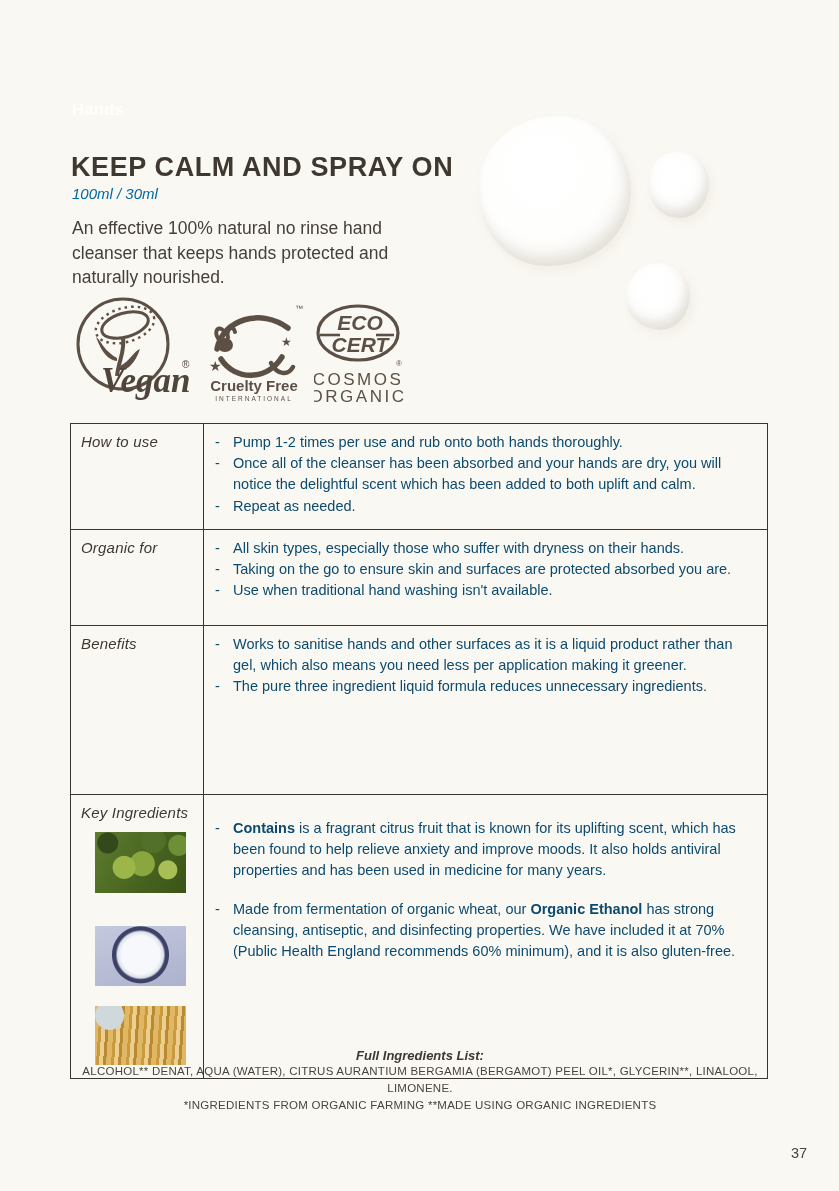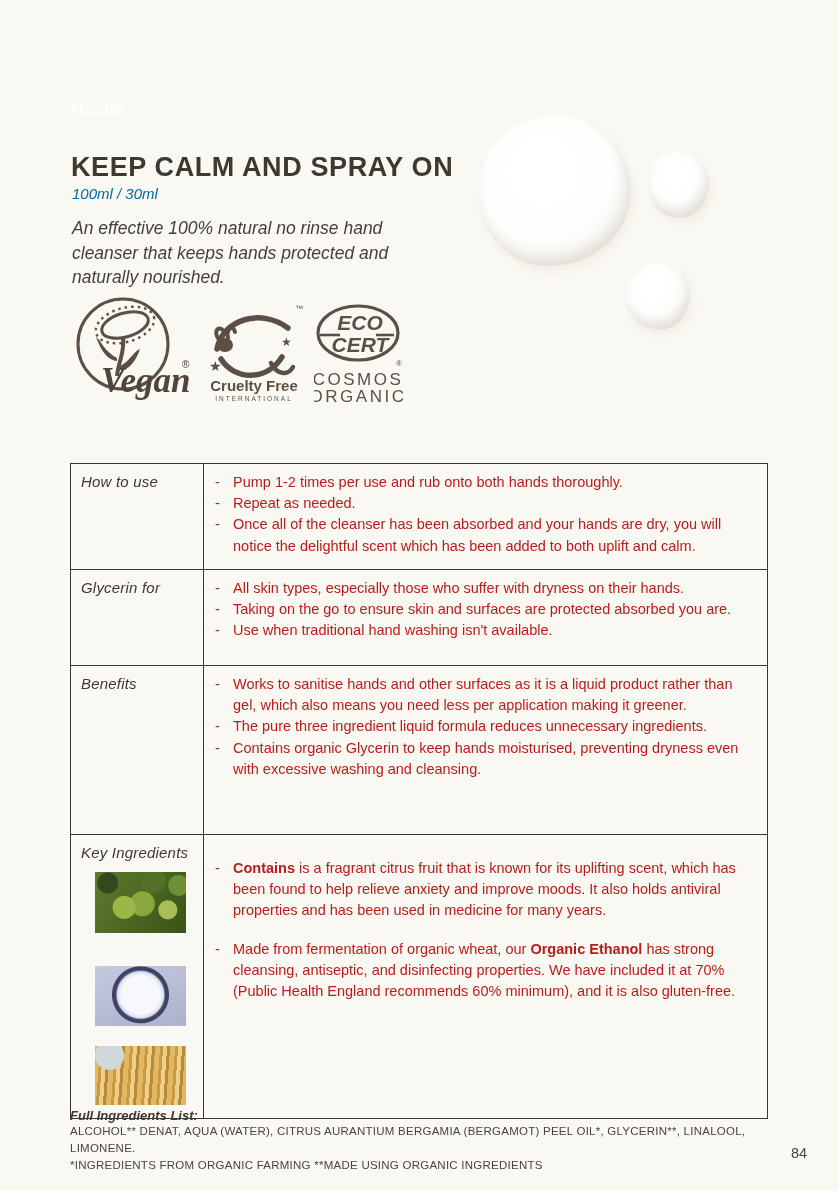--- a/index.html
+++ b/index.html
@@ -22,21 +22,21 @@
     left:71px; top:152px; margin:0;
     font-size:27px; font-weight:bold; letter-spacing:0.6px;
     color:#3e3831;
   }
   .sizes {
     left:72px; top:185px;
     font-size:15px; font-style:italic; color:#0369a1;
   }
   .description {
     left:72px; top:216px; width:352px; margin:0;
-    font-size:17.5px; font-style:italic; line-height:24.5px;
+    font-size:17.5px; line-height:24.5px;
     color:#453f39;
   }
 
   
   .droplet {
     position:absolute;
     background: radial-gradient(circle at 42% 36%, #ffffff 0%, #fefefd 52%, #f5f3ee 76%, #edeae2 100%);
     box-shadow: inset -4px -8px 12px rgba(195,190,178,0.35), 3px 5px 9px rgba(205,200,188,0.18);
   }
   .droplet-large { left:479px; top:116px; width:152px; height:150px; border-radius:52% 48% 55% 45% / 48% 52% 50% 50%; }
@@ -48,21 +48,20 @@
   .badge svg { display:block; }
   .badge-vegan { left:72px; top:296px; }
   .badge-cruelty { left:205px; top:301px; }
   .badge-ecocert { left:314px; top:302px; }
 
   
   .info-table {
     left:70px; top:423px; width:698px;
     border:1.4px solid #3a3530;
     box-sizing:border-box;
-    margin-top:40px;
   }
   .info-row {
     display:grid;
     grid-template-columns:133px 1fr;
     border-bottom:1.4px solid #3a3530;
     box-sizing:border-box;
   }
   .info-row:last-child { border-bottom:none; }
   .row-how { height:106px; }
   .row-suitable { height:96px; }
@@ -75,21 +74,21 @@
   }
   .row-label {
     font-style:italic; font-size:15px; color:#3e3831; letter-spacing:0.2px;
   }
   .content-cell { padding:8px 10px 6px 7px; box-sizing:border-box; }
 
   ul.bullets { list-style:none; margin:0; padding:0; }
   ul.bullets li {
     position:relative;
     padding-left:22px;
-    font-size:14.5px; line-height:21.2px; color:#b91c1c;
+    font-size:14.5px; line-height:21.2px; color:#0c4a6e;
   }
   ul.bullets li::before {
     content:"-";
     position:absolute; left:4px; top:0;
   }
   .bold { font-weight:bold; }
 
   
   .ing-photos { margin-top:10px; }
   .ing-photo {
@@ -117,21 +116,21 @@
     background:
       radial-gradient(circle at 16% 16%, #cfd8da 0 14px, rgba(0,0,0,0) 15px),
       repeating-linear-gradient(94deg, #dfb765 0 5px, #c99a3e 5px 8px, #eccf8f 8px 12px, #b98a32 12px 15px);
   }
   .key-content { padding-top:23px; }
   .ing-text { margin:0 0 0 0; }
   .ing-text-1 { margin-bottom:17px; }
   .ing-text-2 { margin-bottom:32px; }
 
   
-  .full-ing { left:70px; top:1108px; width:700px; }
+  .full-ing { left:70px; top:1048px; width:700px;text-align:center; }
   .full-ing-heading {
     font-size:13px; font-weight:bold; font-style:italic; color:#3e3831;
   }
   .full-ing-line {
     font-size:11.5px; line-height:16.8px; letter-spacing:0.25px; color:#4a443e;
   }
   .page-number {
     left:791px; top:1145px;
     font-size:14.5px; color:#4a443e;
   }
@@ -193,48 +192,47 @@
 
 <div class="abs info-table">
 
   <div class="info-row row-how">
     <div class="label-cell">
       <span class="row-label">How to use</span>
     </div>
     <div class="content-cell">
       <ul class="bullets">
           <li>Pump 1-2 times per use and rub onto both hands thoroughly.</li>
+          <li>Once all of the cleanser has been absorbed and your hands are dry, you will notice the delightful scent which has been added to both uplift and calm.</li>
           <li>Repeat as needed.</li>
-          <li>Once all of the cleanser has been absorbed and your hands are dry, you will notice the delightful scent which has been added to both uplift and calm.</li>
         </ul>
     </div>
   </div>
 
   <div class="info-row row-suitable">
     <div class="label-cell">
-      <span class="row-label">Glycerin for</span>
+      <span class="row-label">Organic for</span>
     </div>
     <div class="content-cell">
       <ul class="bullets">
           <li>All skin types, especially those who suffer with dryness on their hands.</li>
           <li>Taking on the go to ensure skin and surfaces are protected absorbed you are.</li>
           <li>Use when traditional hand washing isn't available.</li>
         </ul>
     </div>
   </div>
 
   <div class="info-row row-benefits">
     <div class="label-cell">
       <span class="row-label">Benefits</span>
     </div>
     <div class="content-cell">
       <ul class="bullets">
           <li>Works to sanitise hands and other surfaces as it is a liquid product rather than gel, which also means you need less per application making it greener.</li>
           <li>The pure three ingredient liquid formula reduces unnecessary ingredients.</li>
-          <li>Contains organic Glycerin to keep hands moisturised, preventing dryness even with excessive washing and cleansing.</li>
         </ul>
     </div>
   </div>
 
   <div class="info-row row-key">
     <div class="label-cell">
       <span class="row-label">Key Ingredients</span>
       <div class="ing-photos">
         <div class="ing-photo photo-bergamot"></div>
         <div class="ing-photo photo-glycerine"></div>
@@ -250,13 +248,13 @@
   </div>
 
 </div>
 
 <div class="abs full-ing">
   <div class="full-ing-heading">Full Ingredients List:</div>
   <div class="full-ing-line">ALCOHOL** DENAT, AQUA (WATER), CITRUS AURANTIUM BERGAMIA (BERGAMOT) PEEL OIL*, GLYCERIN**, LINALOOL, LIMONENE.</div>
   <div class="full-ing-line">*INGREDIENTS FROM ORGANIC FARMING **MADE USING ORGANIC INGREDIENTS</div>
 </div>
 
-<div class="abs page-number">84</div>
+<div class="abs page-number">37</div>
 
 </body></html>

